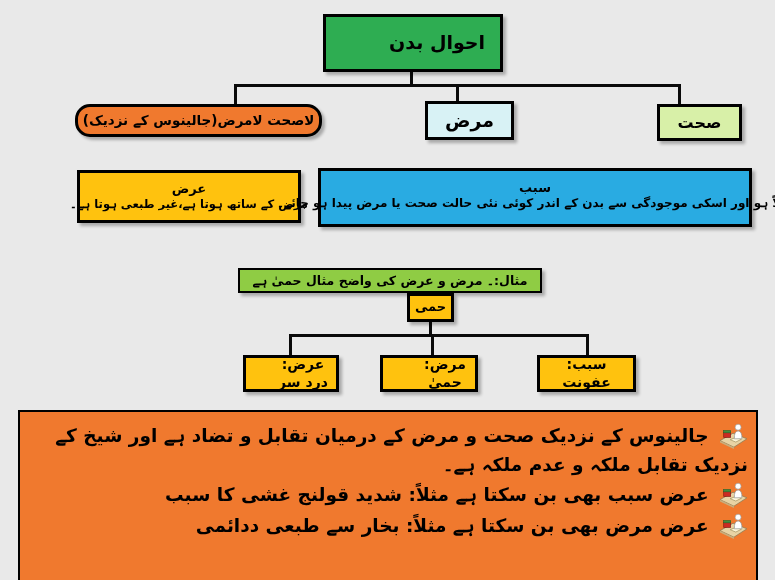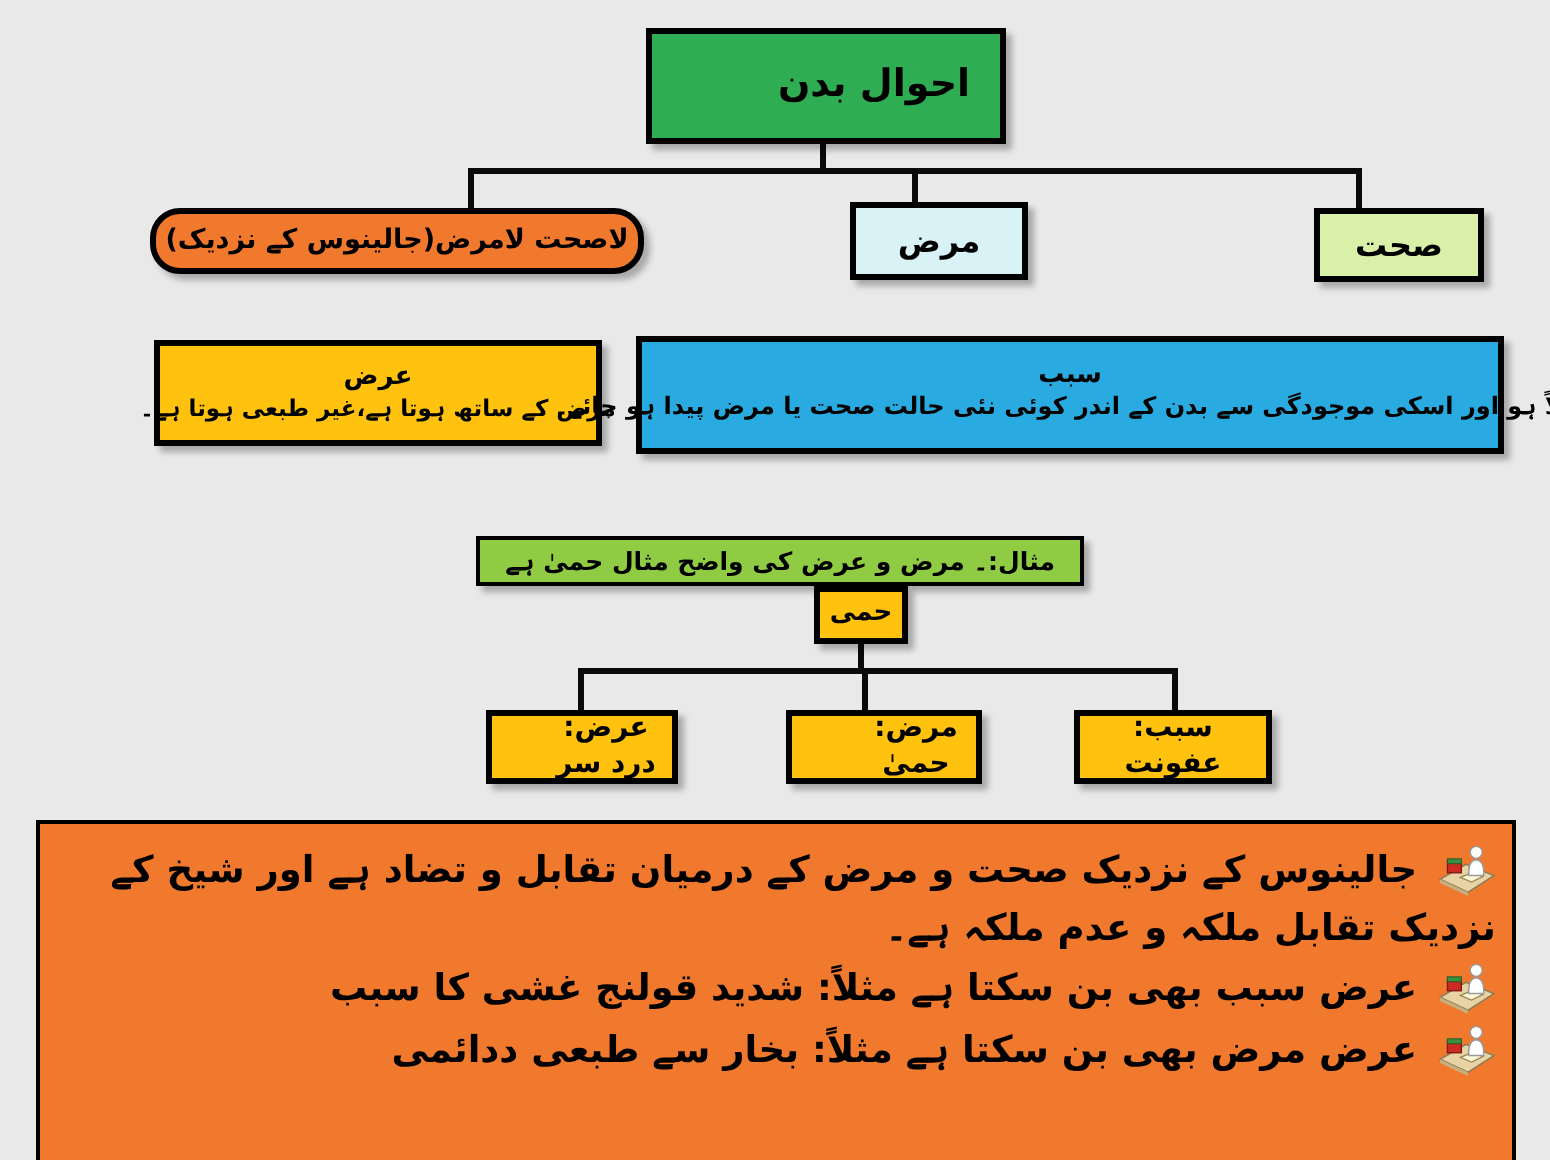--- a/index.html
+++ b/index.html
@@ -26,33 +26,33 @@
     color:#000;
     box-shadow:3px 3px 3px rgba(0,0,0,0.28);
     line-height:1.25;
   }
   .line{
     position:absolute;
     background:#0a0a0a;
   }
   .root-box{left:323px;top:14px;width:180px;height:58px;background:#2ead52;font-size:19px;font-weight:bold;padding-left:48px;}
   .sehat-box{left:657px;top:104px;width:85px;height:37px;background:#d8f0a8;font-size:16px;font-weight:bold;}
-  .marz-box{left:425px;top:101px;width:89px;height:39px;background:#d8f2f5;font-size:16px;font-weight:bold;}
+  .marz-box{left:425px;top:101px;width:89px;height:39px;background:#d8f2f5;font-size:19px;font-weight:bold;}
   .lasehat-box{left:75px;top:104px;width:247px;height:33px;background:#f0792e;font-size:13.5px;font-weight:bold;border-radius:15px;}
   .arz-box{left:77px;top:170px;width:224px;height:53px;background:#ffc20e;padding:2px;}
   .arz-box .t{font-size:13px;font-weight:bold;}
   .arz-box .b{font-size:11.5px;font-weight:bold;white-space:nowrap;}
   .sabab-box{left:318px;top:168px;width:434px;height:59px;background:#29abe2;padding:8px;}
   .sabab-box .t{font-size:13px;font-weight:bold;margin-top:-4px;}
   .sabab-box .b{font-size:12px;font-weight:bold;white-space:nowrap;}
   .misal-box{left:238px;top:252px;width:304px;height:25px;background:#8fcc44;font-size:12.5px;font-weight:bold;white-space:nowrap;border-width:2px;margin-top:16px;}
   .humma-box{left:407px;top:293px;width:47px;height:29px;background:#ffc20e;font-size:13px;font-weight:bold;align-items:center;}
   .leaf{top:355px;height:37px;background:#ffc20e;font-size:14px;font-weight:bold;}
   .leaf-sabab{left:537px;width:99px;}
-  .leaf-marz{left:393px;width:98px;padding-left:32px;}
+  .leaf-marz{left:380px;width:98px;padding-left:32px;}
   .leaf-arz{left:243px;width:96px;padding-left:24px;}
   .notes-box{
     position:absolute;left:18px;top:410px;width:740px;height:200px;
     box-sizing:border-box;border:2px solid #000;background:#f0792e;
     padding:10px 8px 4px 10px;color:#000;
   }
   .note-line{
     font-size:18.5px;font-weight:bold;line-height:1.55;
     text-align:right;margin-bottom:2px;
   }

